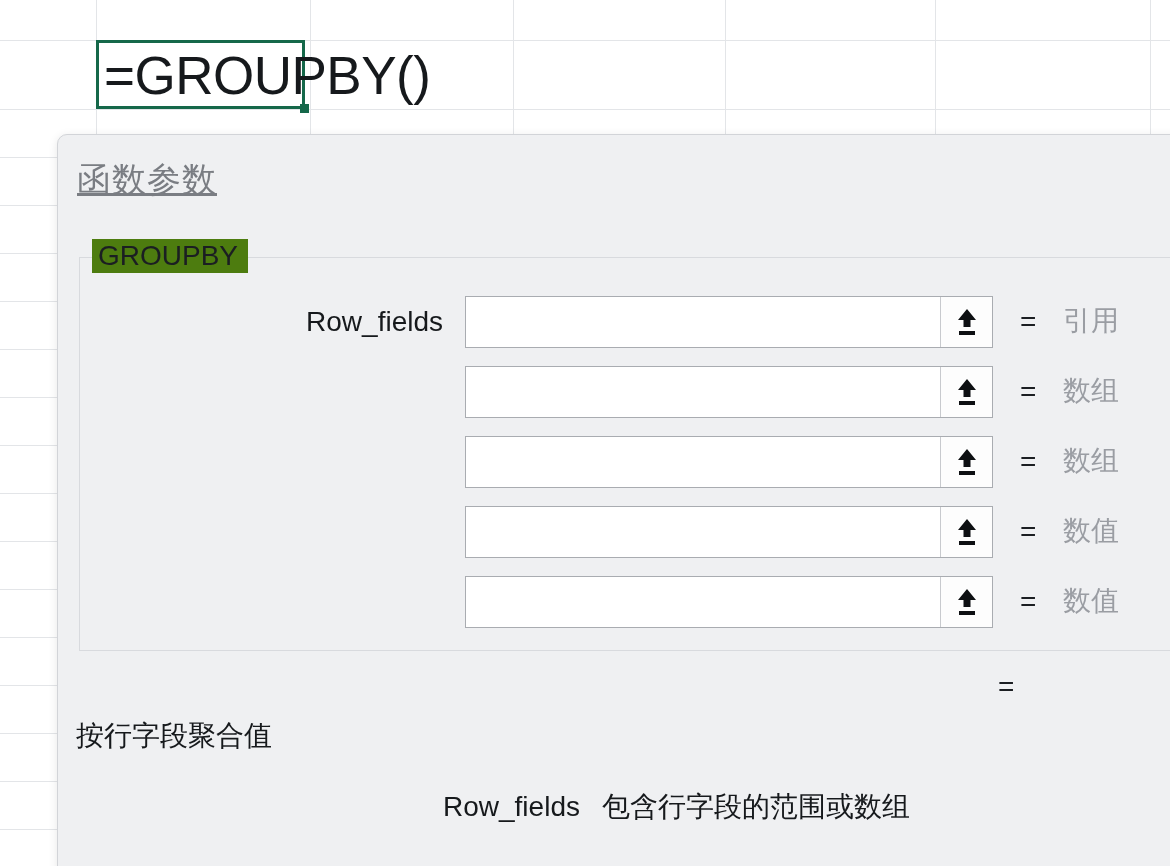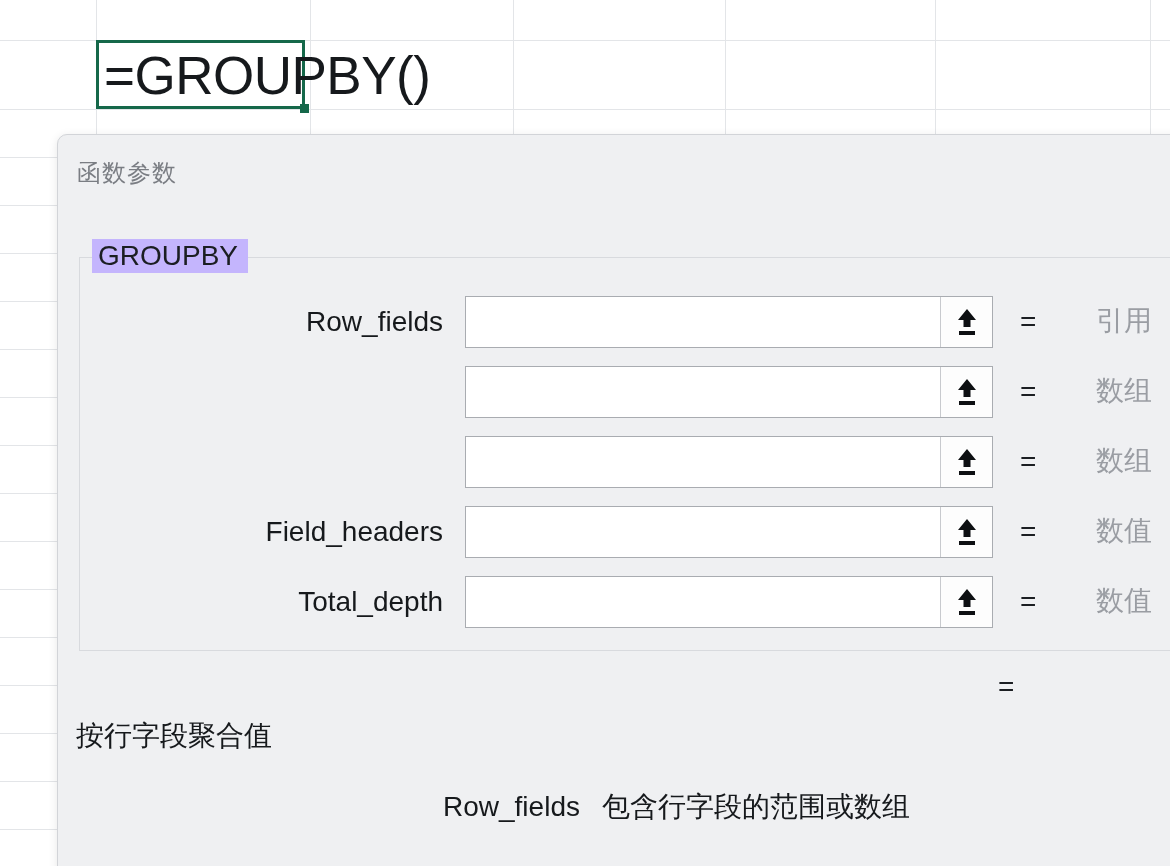--- a/index.html
+++ b/index.html
@@ -82,42 +82,43 @@
     border-top-left-radius: 10px;
     border-top-right-radius: 10px;
     box-sizing: border-box;
     box-shadow: 0 2px 10px rgba(0,0,0,0.10);
     overflow: hidden;
   }
   #dialog-title {
     position: absolute;
     left: 19px;
     top: 22px;
-    font-size: 24px;
+    font-size: 34px;
     color: #7a7d83;
     letter-spacing: 1px;
     white-space: nowrap;
+    text-decoration: underline;
   }
 
   
   #groupbox {
     position: absolute;
     left: 21px;
     top: 122px;
     width: 1114px;
     height: 394px;
     border: 1px solid #d8dade;
     box-sizing: border-box;
     background: transparent;
   }
   #groupbox-label {
     position: absolute;
     left: 12px;
     top: -19px;
-    background: #c4b5fd;
+    background: #4d7c0f;
     padding: 0 10px 0 6px;
     font-size: 28px;
     line-height: 34px;
     color: #1b1e22;
     white-space: nowrap;
   }
 
   
   .arg-row {
     position: absolute;
@@ -178,21 +179,21 @@
   .arg-eq {
     position: absolute;
     left: 940px;
     top: 8px;
     font-size: 28px;
     line-height: 36px;
     color: #1b1e22;
   }
   .arg-type {
     position: absolute;
-    left: 1016px;
+    left: 983px;
     top: 6px;
     font-size: 28px;
     line-height: 38px;
     color: #9a9da3;
     white-space: nowrap;
   }
 
   
   #result-eq {
     position: absolute;
@@ -317,38 +318,36 @@
               <rect x="5" y="24" width="16" height="4" fill="#0d0f12"></rect>
             </svg>
           </span>
         </div>
       </div>
       <div class="arg-eq">=</div>
       <div class="arg-type">数组</div>
     </div>
 
     <div class="arg-row" style="top:248px">
-      <div class="arg-label">Field_headers</div>
       <div class="arg-input-wrap">
         <input class="arg-input" type="text" placeholder="" style="">
         <div class="collapse-btn">
           <span>
             <svg width="26" height="30" viewBox="0 0 26 30" aria-hidden="true">
               <path d="M13 2 L22 13 L16.5 13 L16.5 20 L9.5 20 L9.5 13 L4 13 Z" fill="#0d0f12"></path>
               <rect x="5" y="24" width="16" height="4" fill="#0d0f12"></rect>
             </svg>
           </span>
         </div>
       </div>
       <div class="arg-eq">=</div>
       <div class="arg-type">数值</div>
     </div>
 
     <div class="arg-row" style="top:318px">
-      <div class="arg-label">Total_depth</div>
       <div class="arg-input-wrap">
         <input class="arg-input" type="text" placeholder="" style="">
         <div class="collapse-btn">
           <span>
             <svg width="26" height="30" viewBox="0 0 26 30" aria-hidden="true">
               <path d="M13 2 L22 13 L16.5 13 L16.5 20 L9.5 20 L9.5 13 L4 13 Z" fill="#0d0f12"></path>
               <rect x="5" y="24" width="16" height="4" fill="#0d0f12"></rect>
             </svg>
           </span>
         </div>

